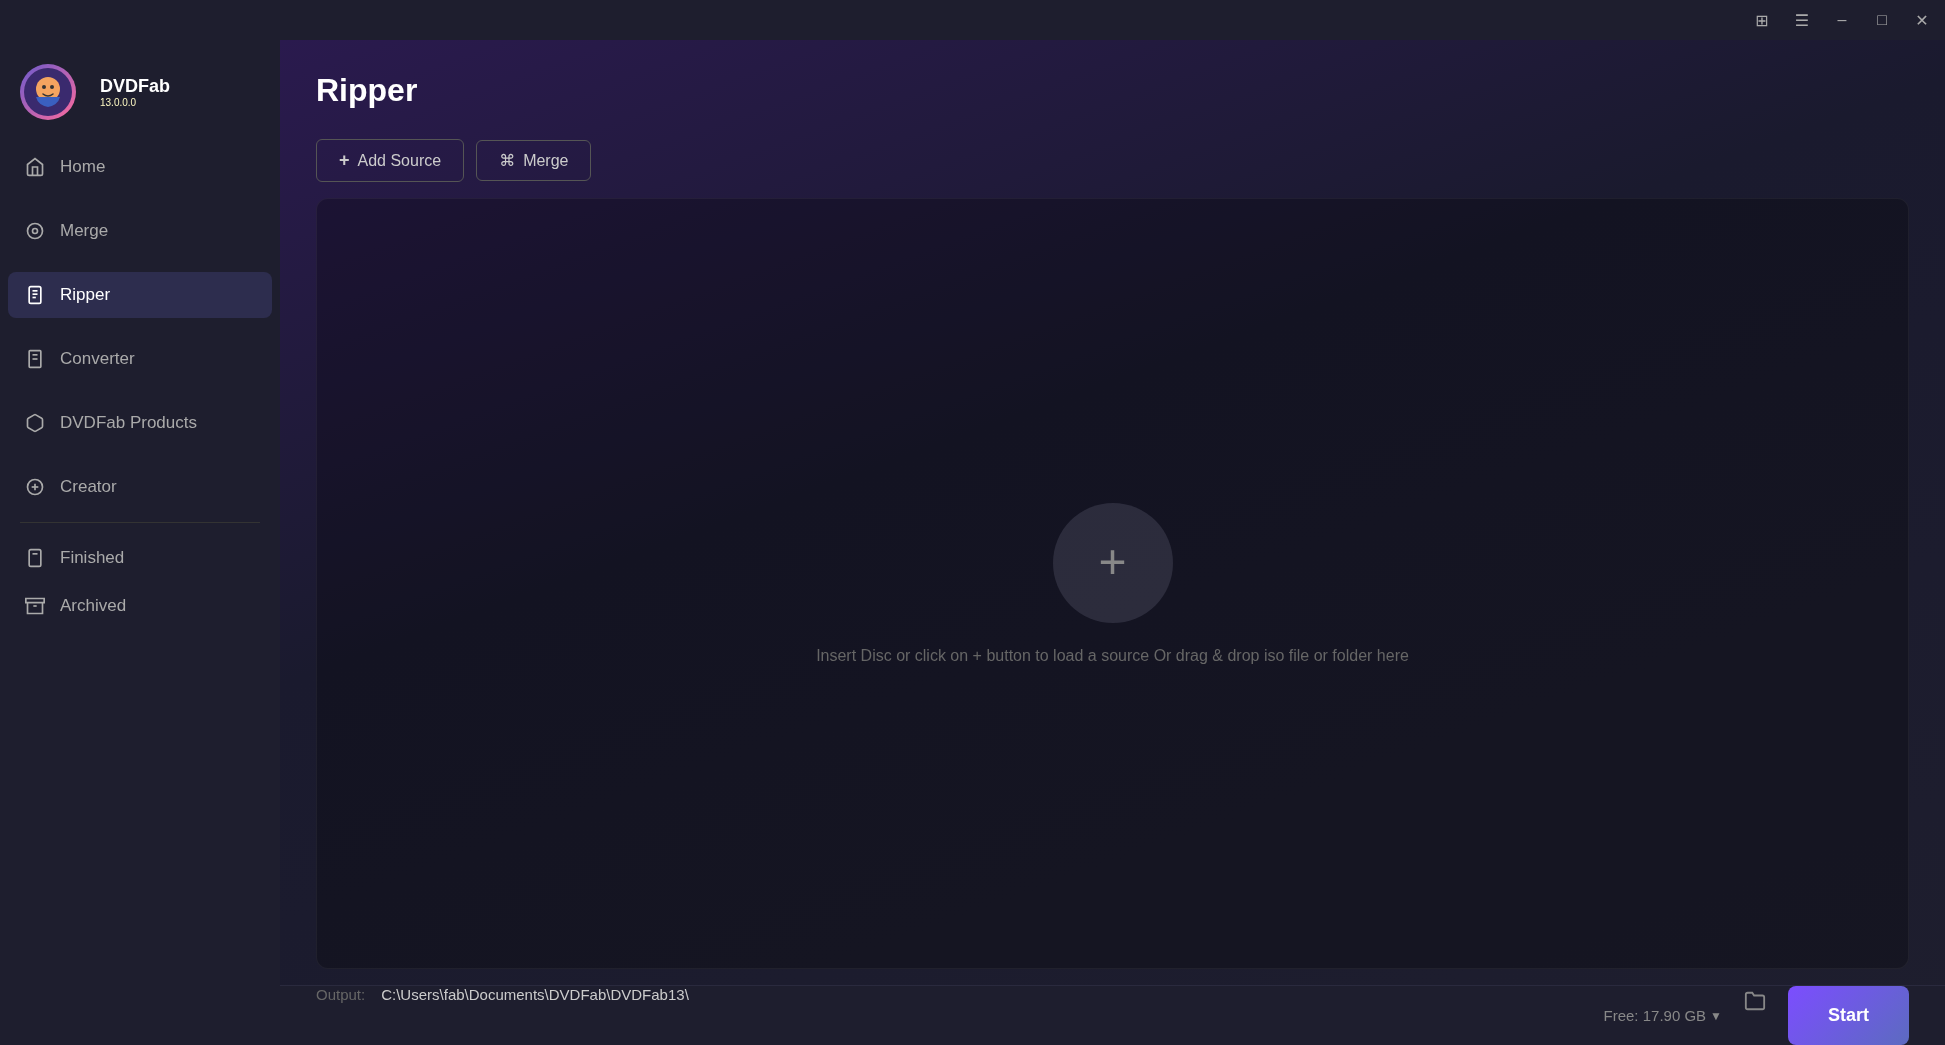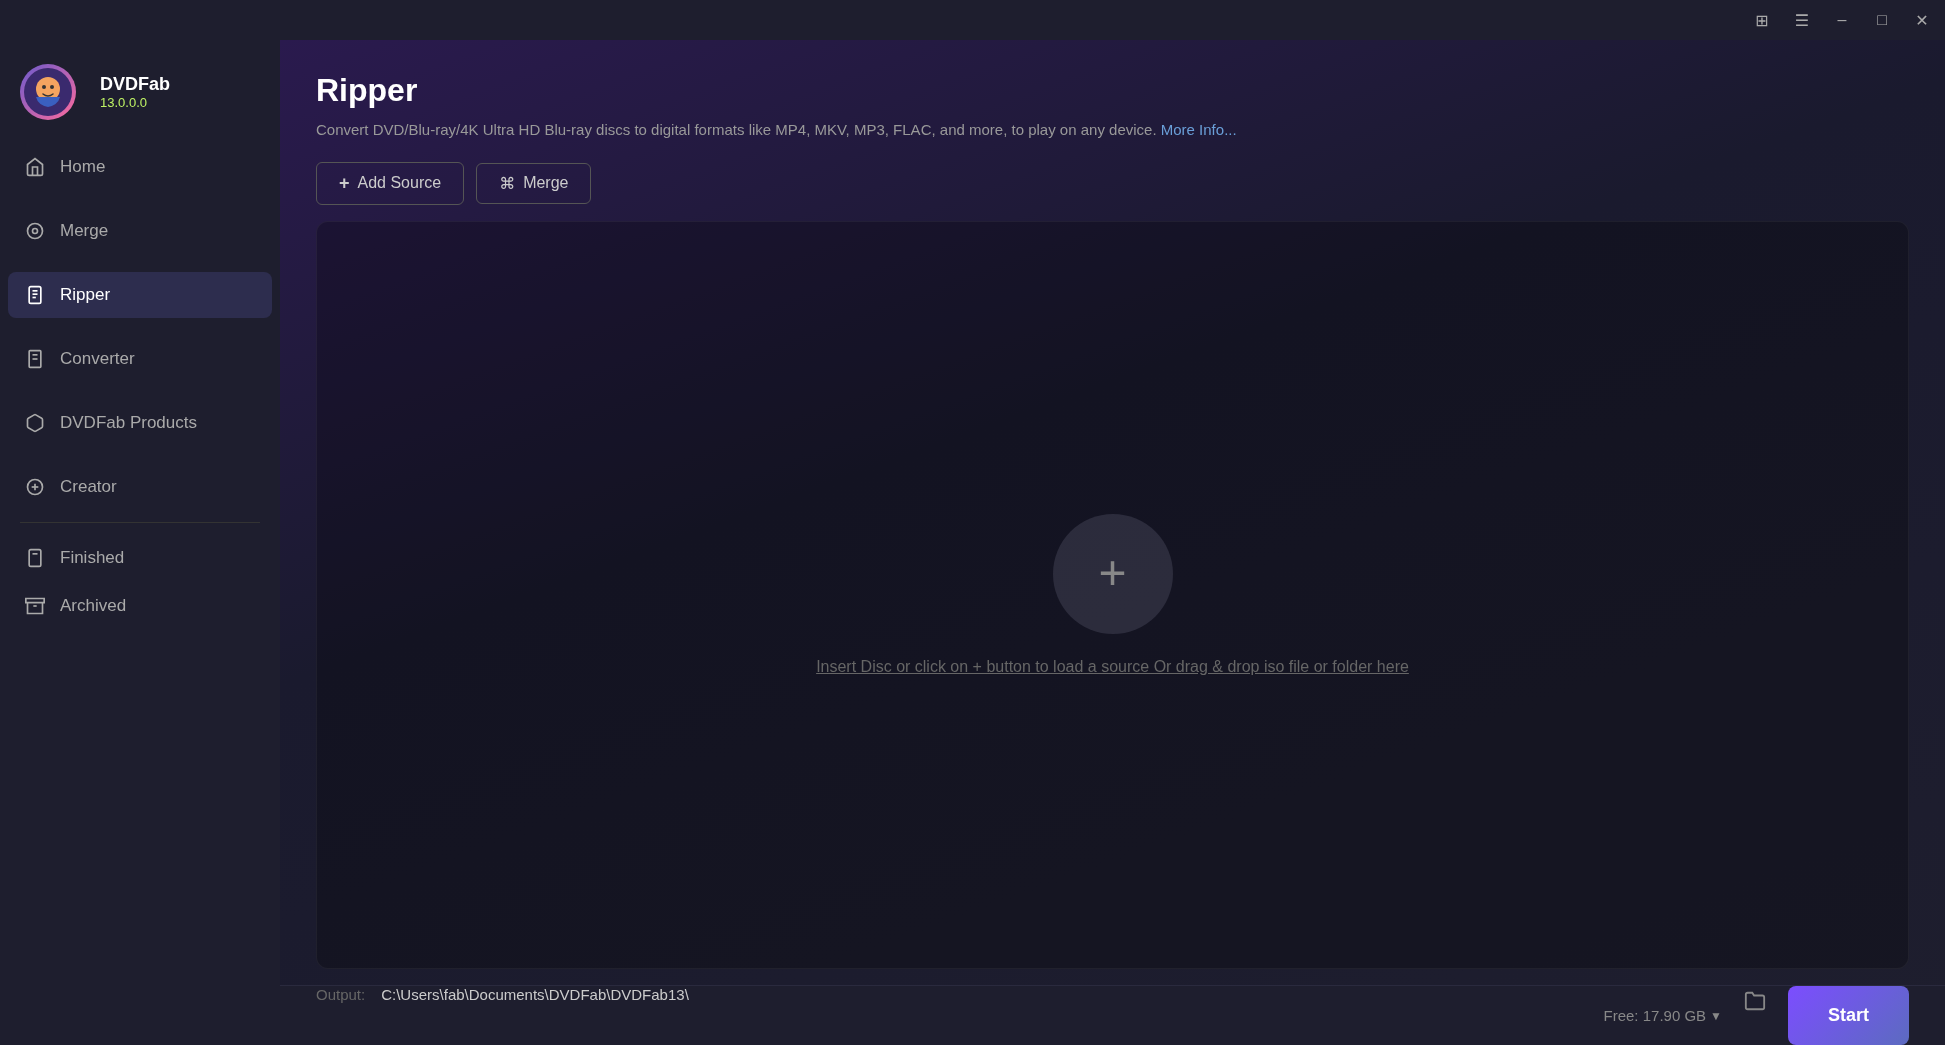--- a/index.html
+++ b/index.html
@@ -78,22 +78,22 @@
     .logo-text {
       display: flex;
       flex-direction: column;
     }
     .logo-name {
       font-size: 18px;
       font-weight: 700;
       color: #fff;
     }
     .logo-version {
-      font-size: 13px;
-      color: #bef264;
+      font-size: 10px;
+      color: #fef9c3;
     }
 
     .sidebar-nav {
       display: flex;
       flex-direction: column;
       gap: 18px;
       padding: 0 8px;
     }
 
     .nav-item {
@@ -222,21 +222,20 @@
       font-size: 48px;
       color: #888;
       line-height: 1;
       margin-top: -2px;
     }
 
     .drop-hint {
       font-size: 16px;
       color: #666;
       text-align: right;
-      text-decoration: underline;
     }
 
     
     .footer-bar {
       height: 60px;
       background: #1e1e2e;
       display: flex;
       padding: 0 36px;
       gap: 16px;
       flex-shrink: 0;
@@ -412,24 +411,20 @@
         </span>
         <span>Archived</span>
       </div>
     </div>
   </div>
 
   <div class="content">
 
     <div class="content-header">
       <h1 class="page-title">Ripper</h1>
-      <p class="page-desc">
-        <span>Convert DVD/Blu-ray/4K Ultra HD Blu-ray discs to digital formats like MP4, MKV, MP3, FLAC, and more, to play on any device.</span>
-        <a href="#">More Info...</a>
-      </p>
     </div>
 
     <div class="toolbar">
       <button class="btn-outline">
         <span class="btn-plus">+</span>
         <span>Add Source</span>
       </button>
       <button class="btn-outline">
         <span class="btn-merge-icon">⌘</span>
         <span>Merge</span>

